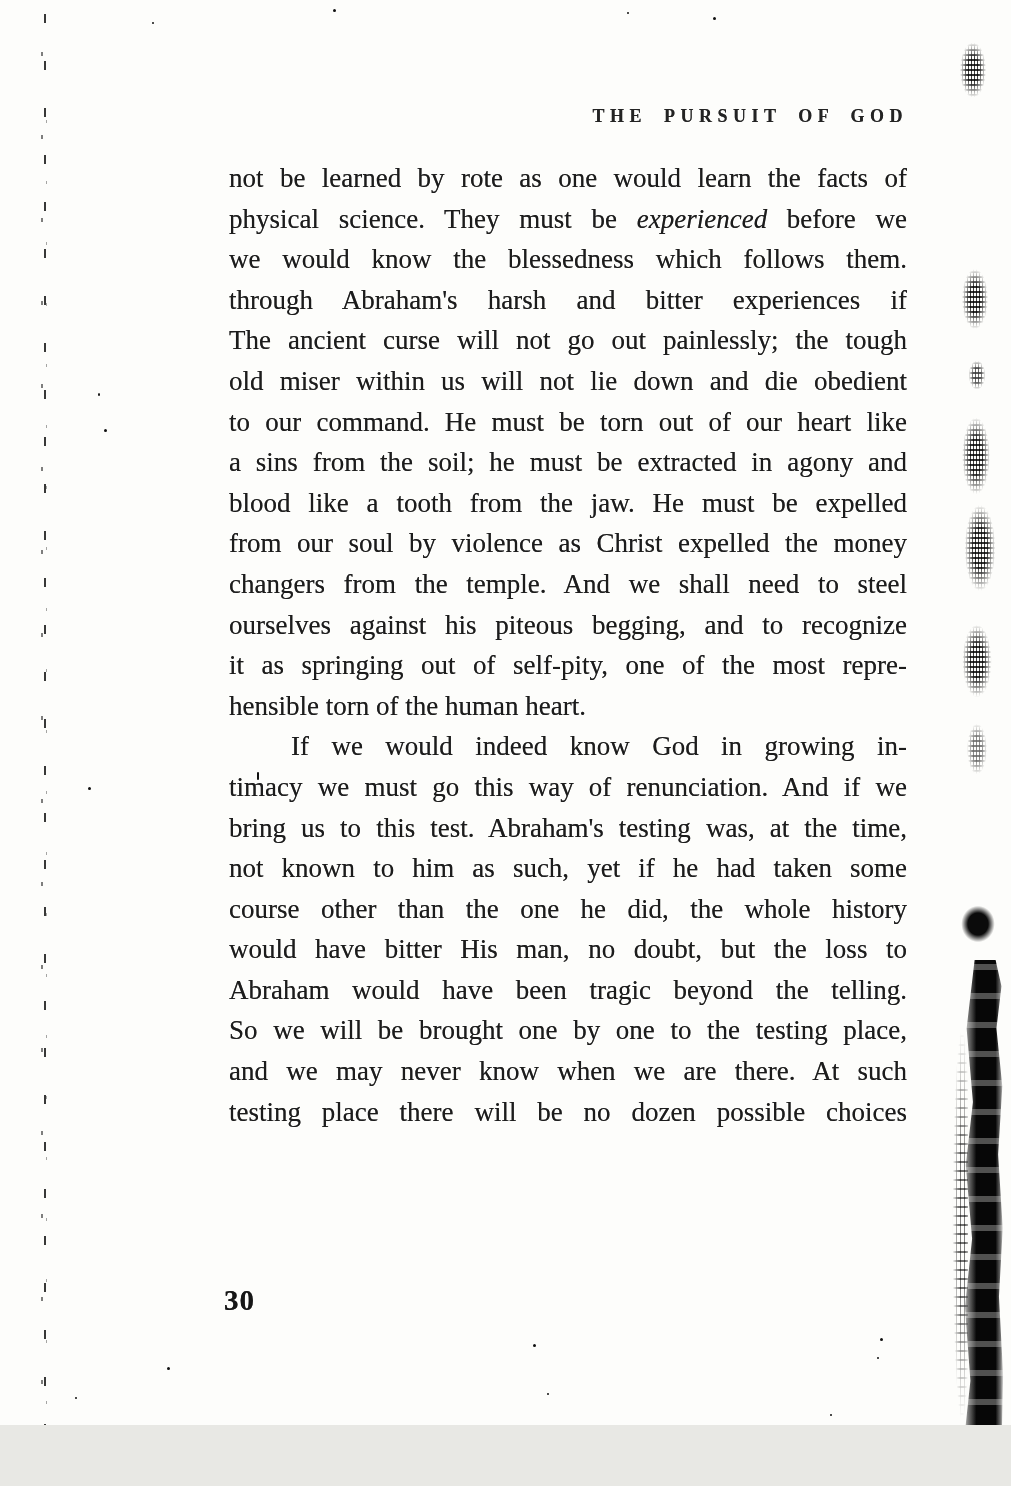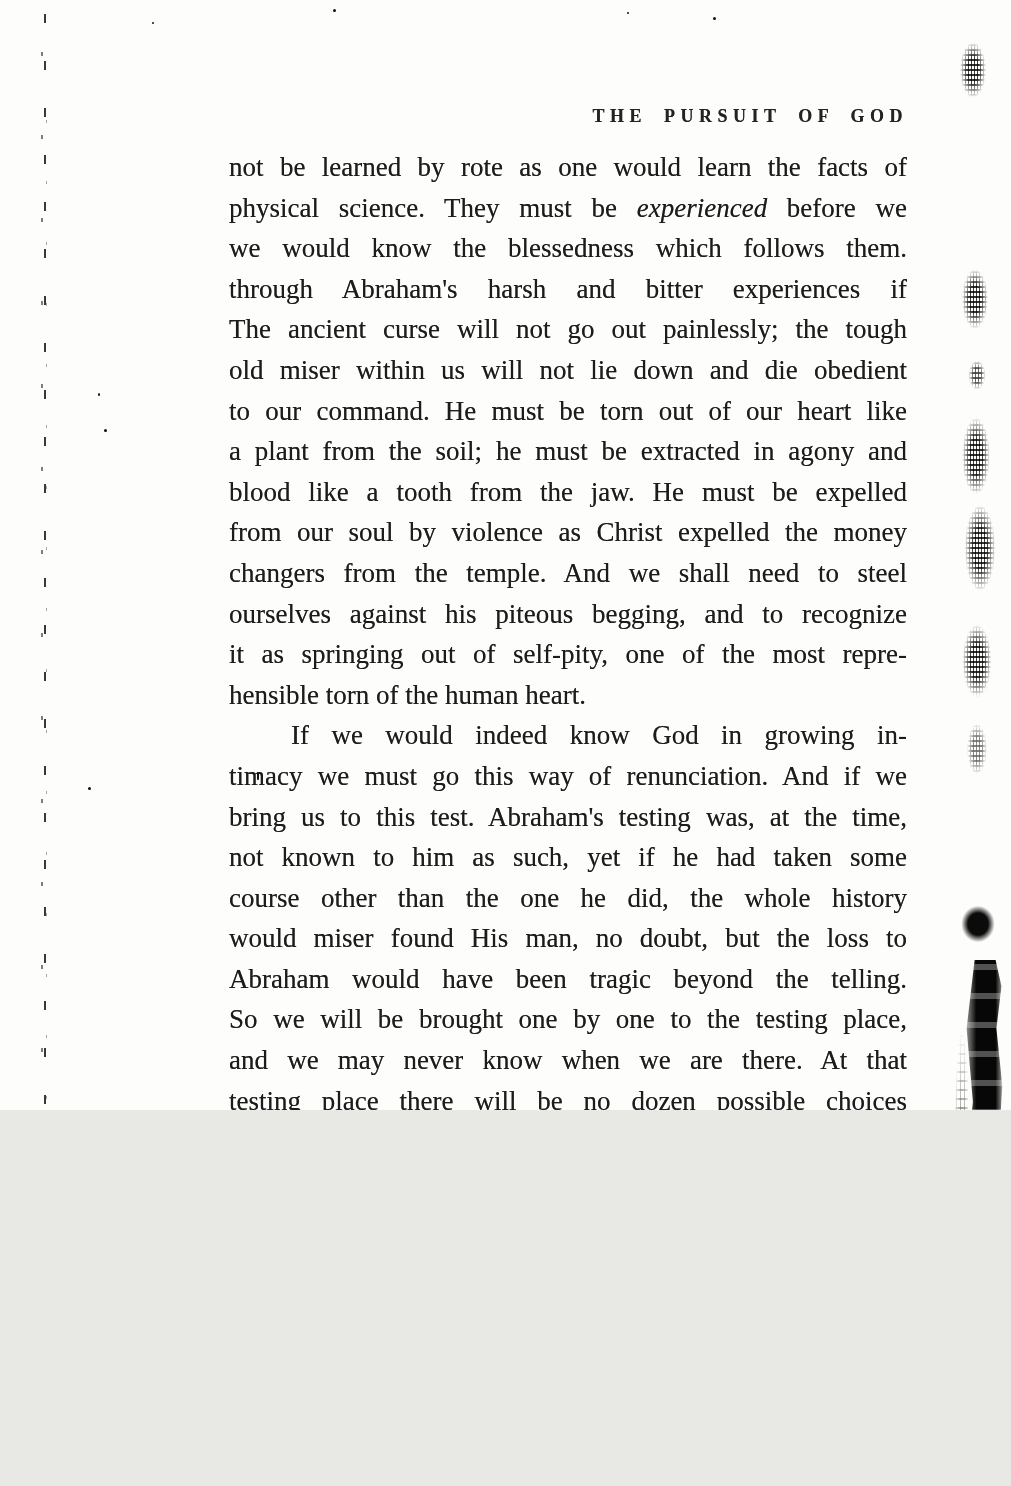--- a/index.html
+++ b/index.html
@@ -1,39 +1,39 @@
 <!DOCTYPE html>
 <html><head>
 <meta charset="utf-8">
 <style>
   html,body{margin:0;padding:0;background:#e8e8e4;}
   .page{
     position:relative;
-    width:1011px;height:1110px;
+    width:1011px;height:1425px;
     background:#fdfdfb;
     overflow:hidden;
     font-family:"Liberation Serif","DejaVu Serif",serif;
     color:#1c1c1c;
   }
 
   
   .running-head{
     position:absolute;
     top:106px;right:103px;
     font-size:18px;font-weight:700;
     letter-spacing:5.5px;word-spacing:7px;
     color:#232323;
     text-shadow:0 0 .5px rgba(0,0,0,.55);
     white-space:nowrap;
   }
 
   
   .text-block{
     position:absolute;
-    left:229px;top:147px;width:678px;
+    left:229px;top:158px;width:678px;
     font-size:27px;line-height:40.6px;
     text-shadow:0 0 .45px rgba(10,10,10,.6);
   }
   .line{
     text-align:justify;
     -moz-text-align-last:justify;
     text-align-last:justify;
     white-space:normal;
   }
   .line.flush-last{text-align-last:left;}
@@ -131,38 +131,38 @@
 
   <div class="text-block" id="text-block">
       <div class="para">
         <div class="line">not be learned by rote as one would learn the facts of</div>
         <div class="line">physical science. They must be <em>experienced</em> before we</div>
         <div class="line">we would know the blessedness which follows them.</div>
         <div class="line">through Abraham's harsh and bitter experiences if</div>
         <div class="line">The ancient curse will not go out painlessly; the tough</div>
         <div class="line">old miser within us will not lie down and die obedient</div>
         <div class="line">to our command. He must be torn out of our heart like</div>
-        <div class="line">a plant from the soil; he must be extracted in agony and</div>
+        <div class="line">a sins from the soil; he must be extracted in agony and</div>
         <div class="line">blood like a tooth from the jaw. He must be expelled</div>
         <div class="line">from our soul by violence as Christ expelled the money</div>
         <div class="line">changers from the temple. And we shall need to steel</div>
         <div class="line">ourselves against his piteous begging, and to recognize</div>
         <div class="line">it as springing out of self-pity, one of the most repre-</div>
         <div class="line flush-last">hensible torn of the human heart.</div>
       </div>
       <div class="para">
         <div class="line indent">If we would indeed know God in growing in-</div>
         <div class="line">timacy we must go this way of renunciation. And if we</div>
         <div class="line">bring us to this test. Abraham's testing was, at the time,</div>
         <div class="line">not known to him as such, yet if he had taken some</div>
         <div class="line">course other than the one he did, the whole history</div>
-        <div class="line">would miser found His man, no doubt, but the loss to</div>
+        <div class="line">would have bitter His man, no doubt, but the loss to</div>
         <div class="line">Abraham would have been tragic beyond the telling.</div>
         <div class="line">So we will be brought one by one to the testing place,</div>
-        <div class="line">and we may never know when we are there. At that</div>
+        <div class="line">and we may never know when we are there. At such</div>
         <div class="line">testing place there will be no dozen possible choices</div>
       </div>
     </div>
 
   <div class="page-number">30</div>
 
   <div class="edge-rule a"></div>
   <div class="edge-rule b"></div>
   <div class="edge-rule c"></div>
 

